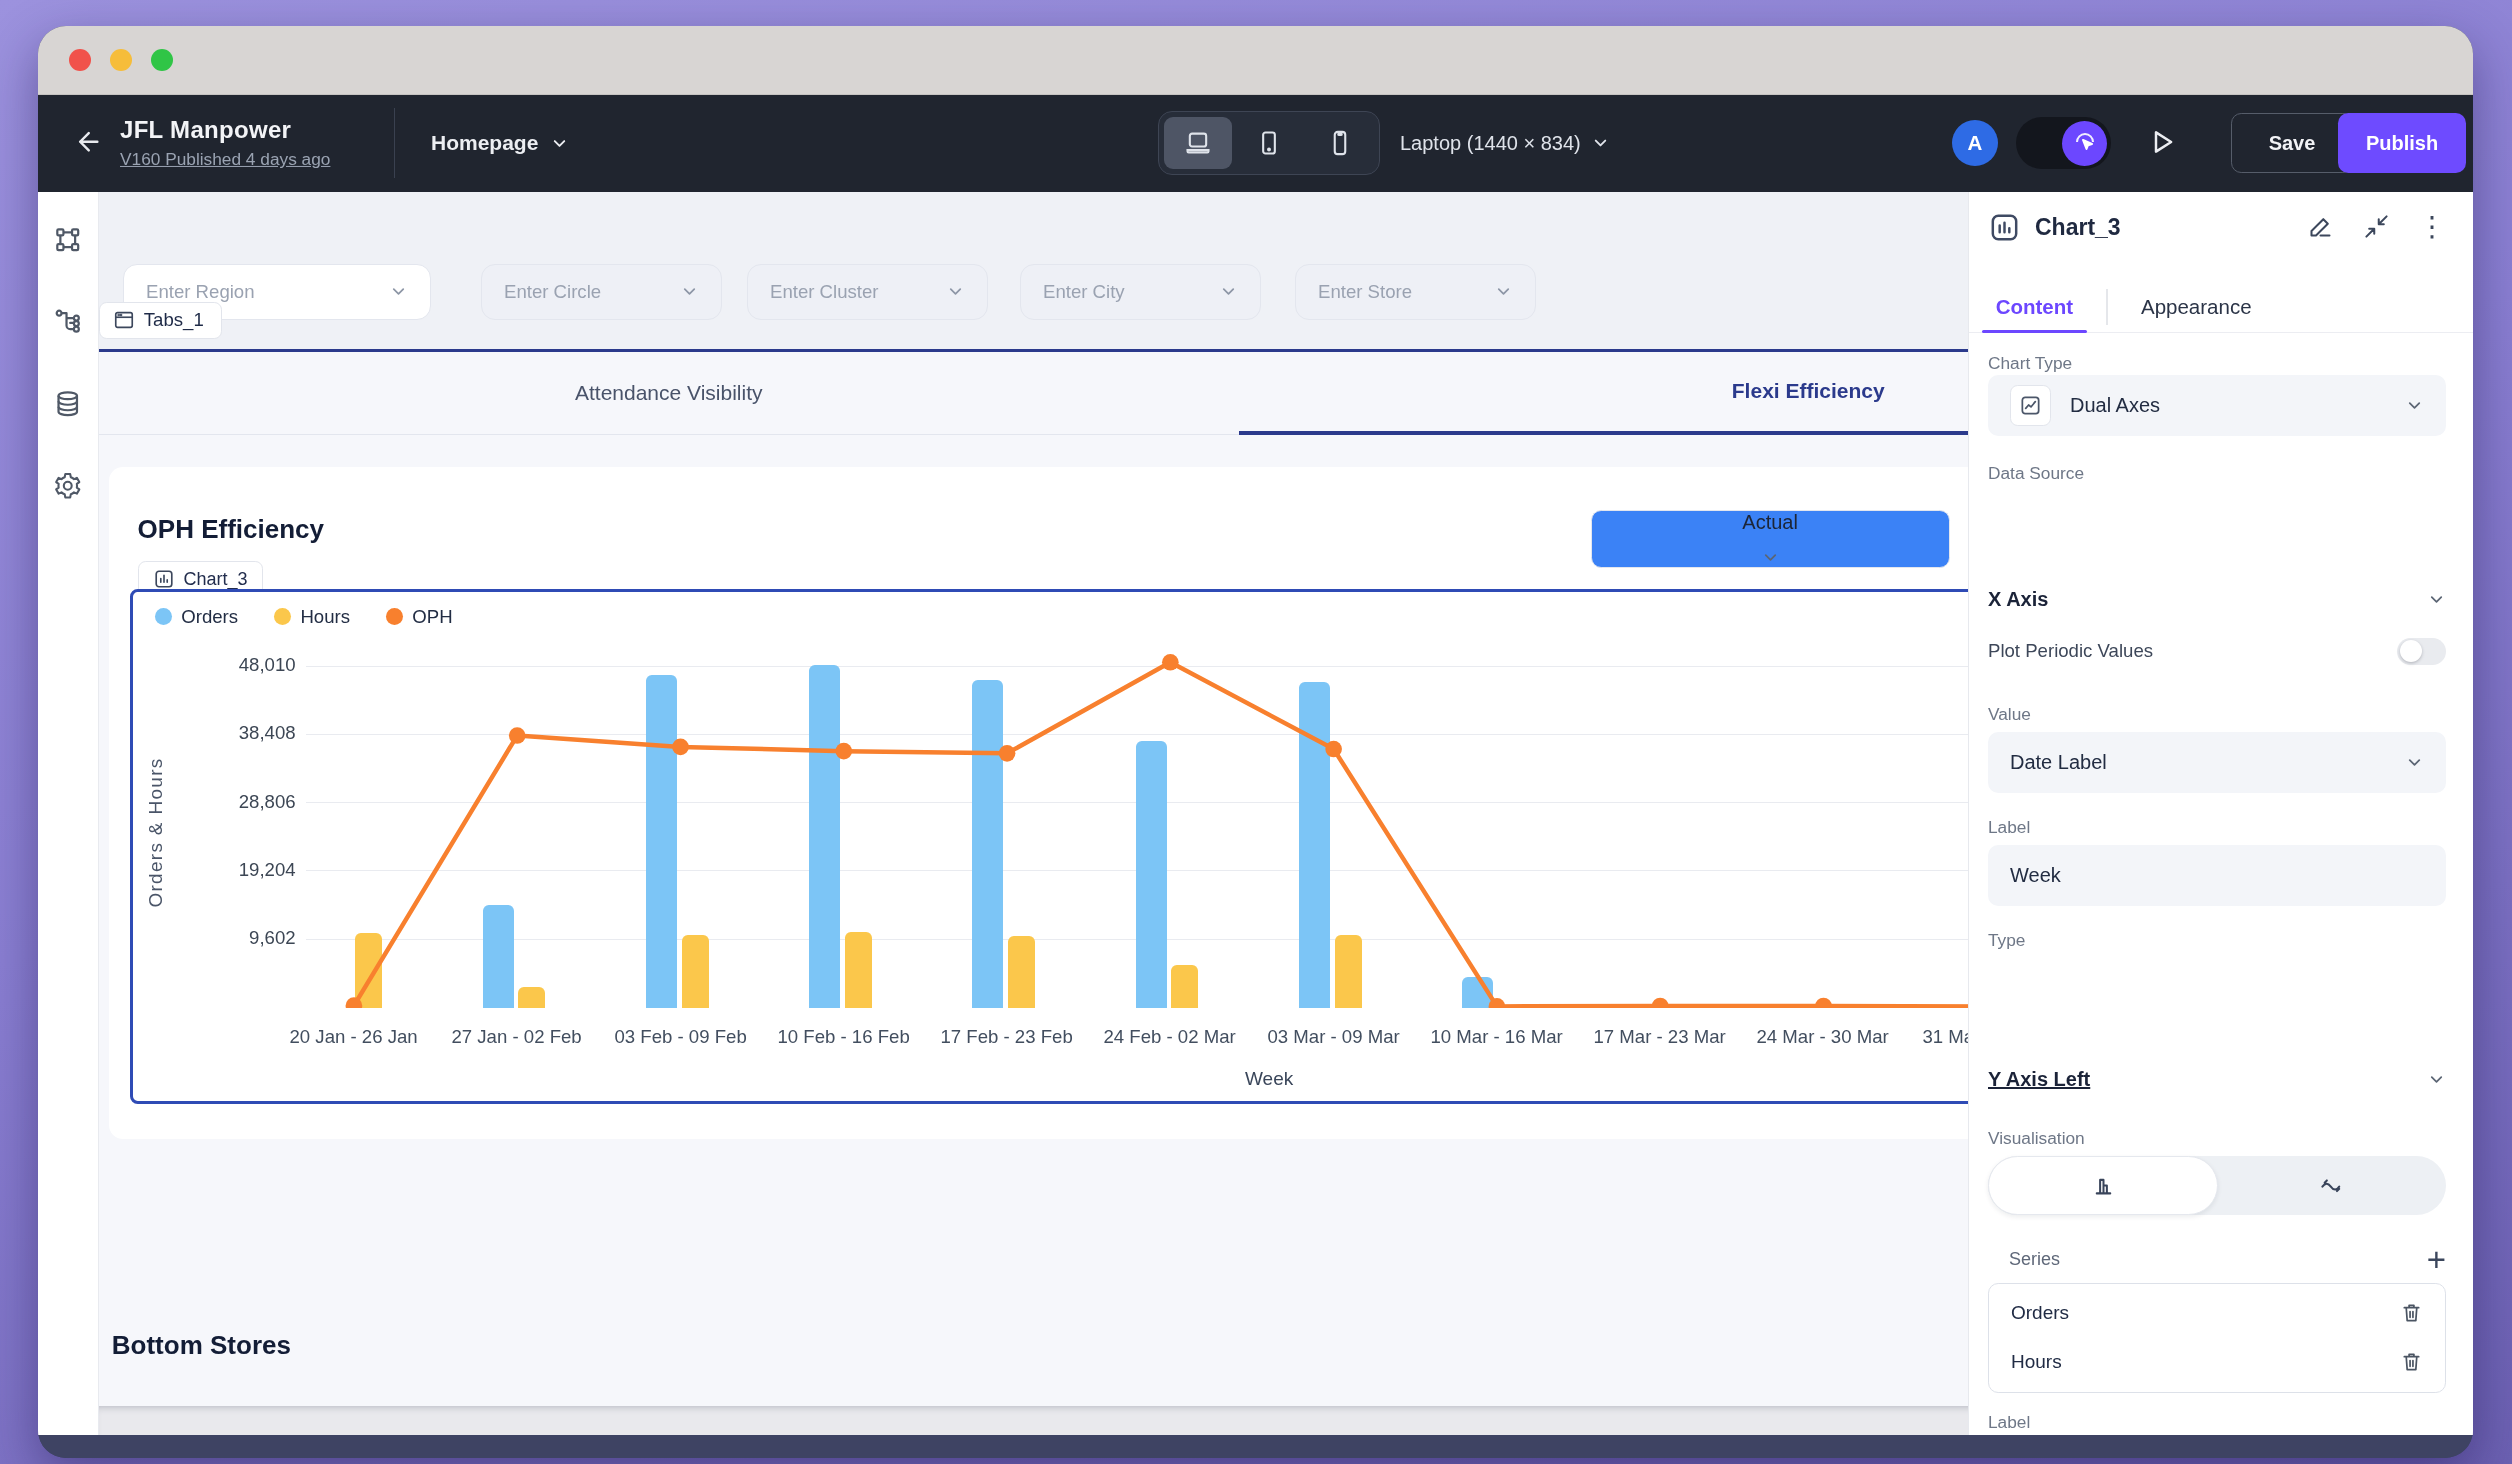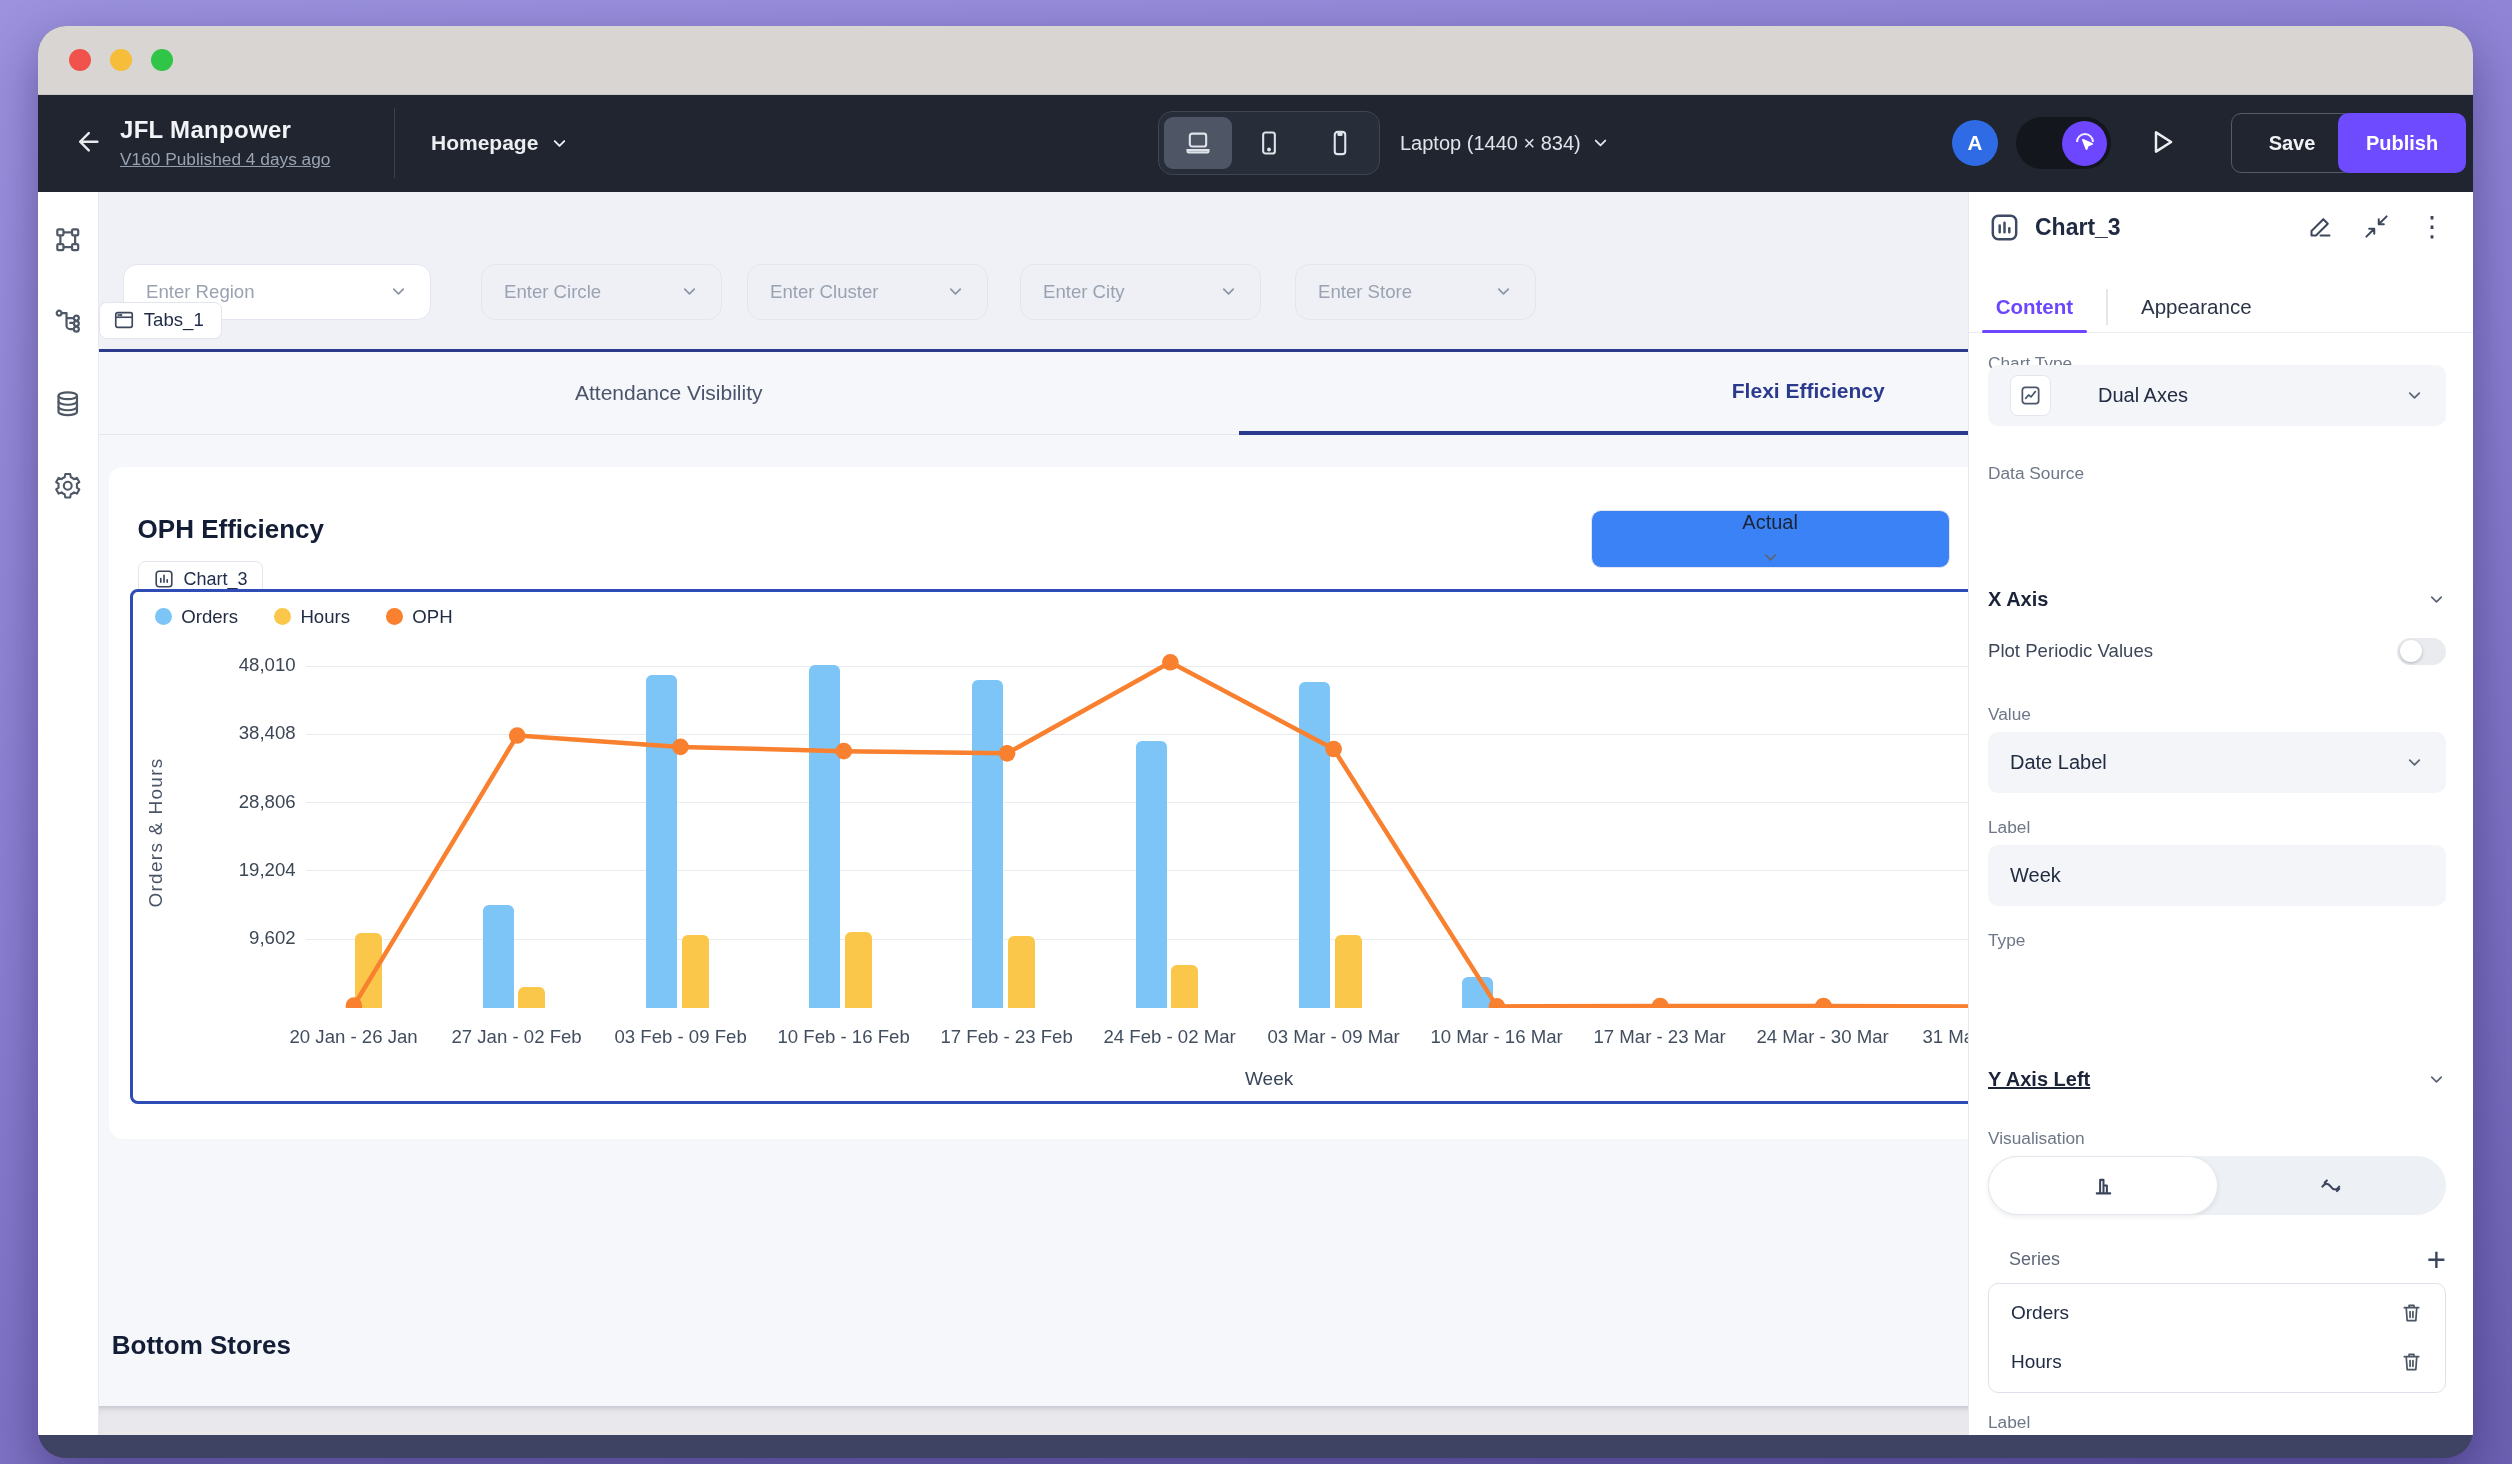--- a/index.html
+++ b/index.html
@@ -428,21 +428,21 @@
           <span class="p-tab active">
               <span>Content</span>
             </span>
           <span class="p-tab-div"></span>
           <span class="p-tab">
               <span>Appearance</span>
             </span>
         </div>
 
         <div class="p-abs p-label" style="top:161px;">Chart Type</div>
-        <div class="p-abs p-field" style="top:173px;gap:28px;">
+        <div class="p-abs p-field" style="top:183px;">
           <span class="type-icon">
             <svg viewBox="0 0 24 24" fill="none" stroke="currentColor" stroke-width="1.8" stroke-linecap="round" stroke-linejoin="round">
                 <rect x="3.5" y="3.5" width="17" height="17" rx="3"></rect>
                 <path d="M7 15l3-3.5 2.5 2L17 8"></path>
               </svg>
           </span>
           <span>Dual Axes</span>
           <svg class="chev" viewBox="0 0 24 24" fill="none" stroke="currentColor" stroke-width="2.2" stroke-linecap="round" stroke-linejoin="round">
               <path d="M6 9l6 6 6-6"></path>
             </svg>

